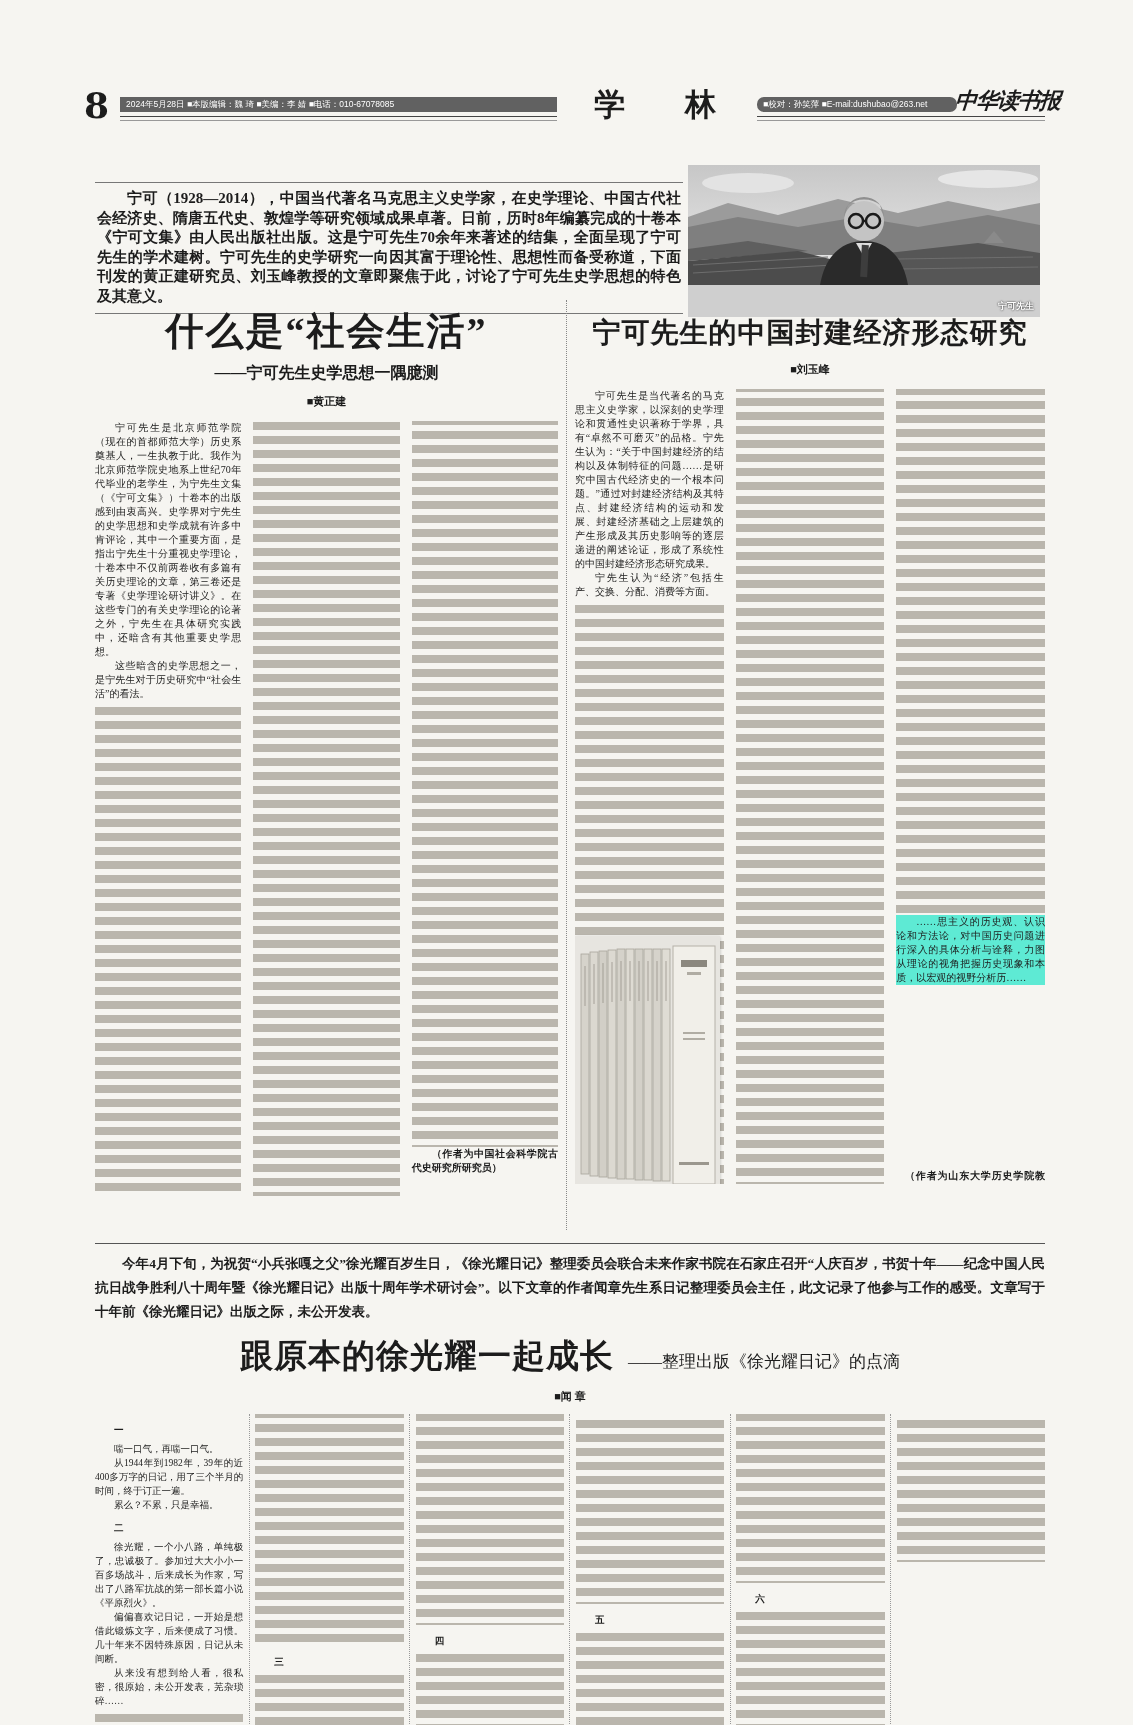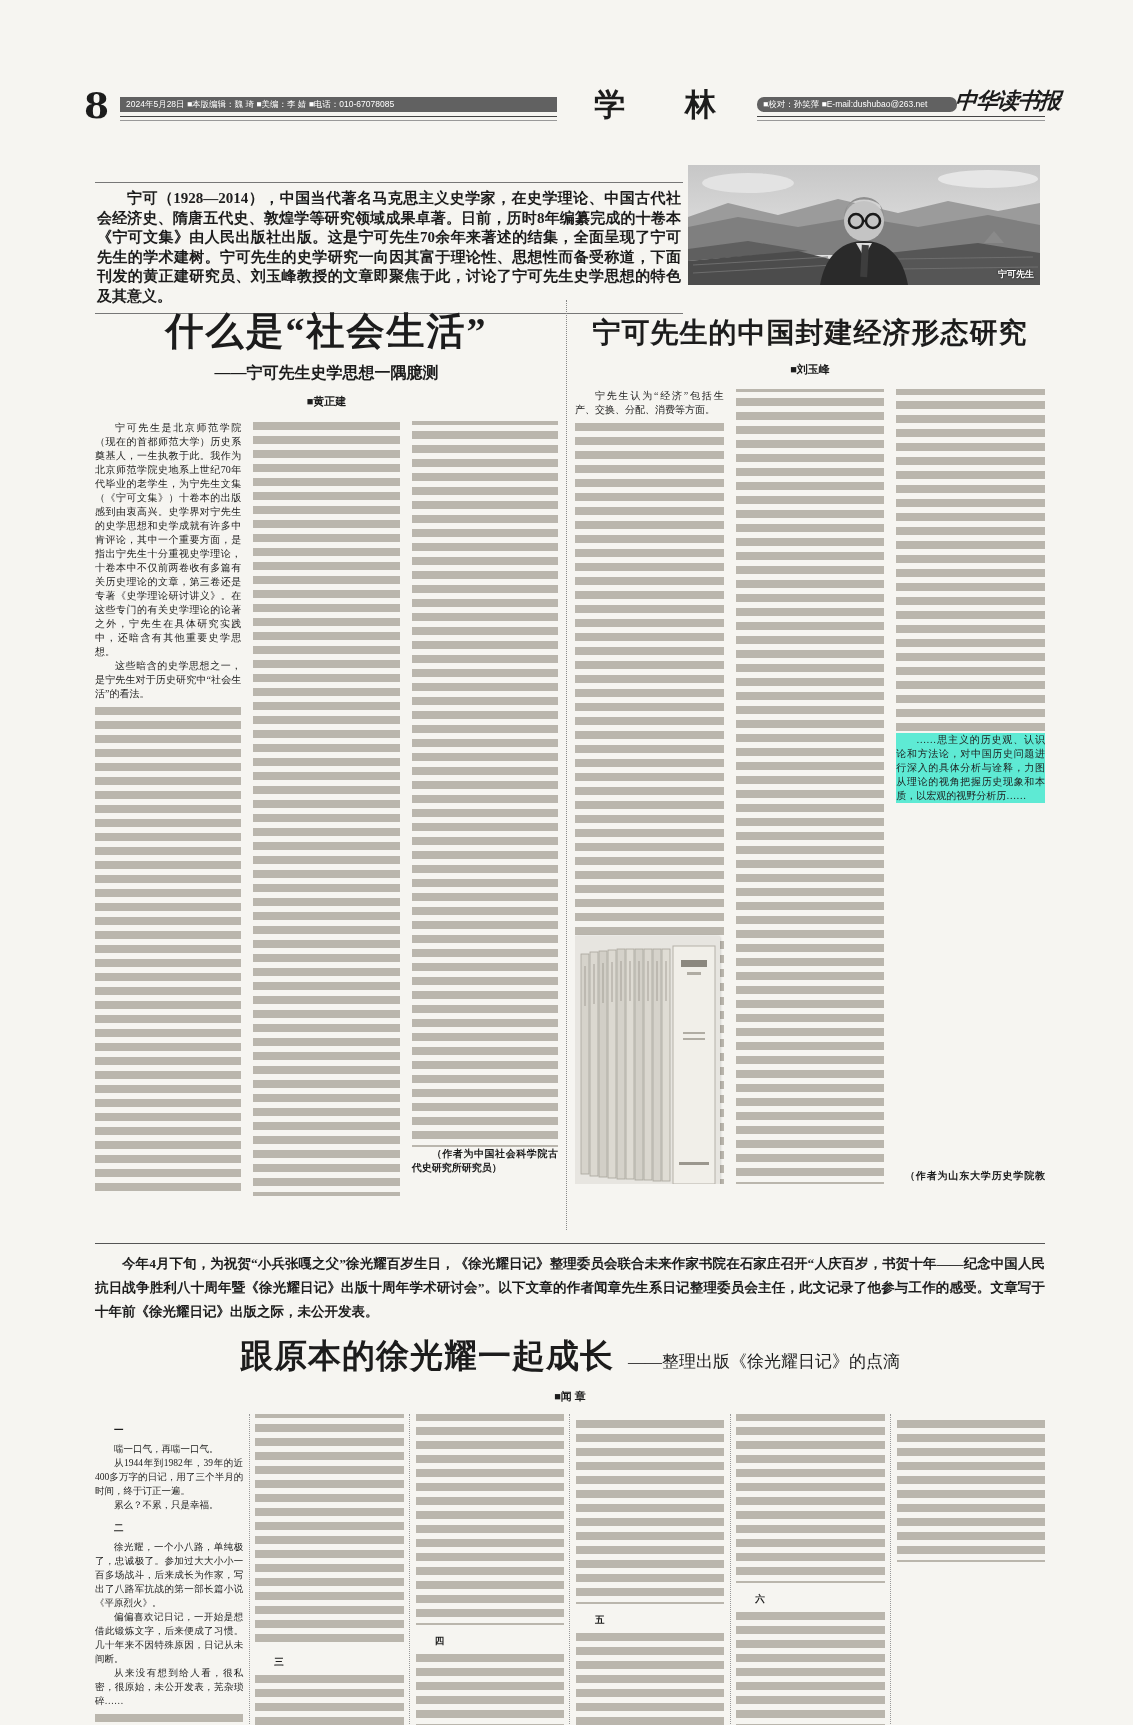--- a/index.html
+++ b/index.html
@@ -17,21 +17,21 @@
   .hbar2 { left:757px; width:200px;border-radius:7px; }
   .section-title { position:absolute; left:555px; top:84px; width:200px; text-align:center;
           font-size:31px; font-weight:bold; letter-spacing:26px; text-indent:26px; font-family:"Liberation Serif",serif; }
   .masthead { position:absolute; left:955px; top:86px; width:112px; font-size:22px; font-weight:bold;
           font-style:italic; letter-spacing:-1px; transform:skewX(-4deg); white-space:nowrap; }
   .hrule { position:absolute; height:1px; background:#444; }
   .hrule2 { position:absolute; height:1px; background:#999; }
   
   .intro-box { position:absolute; left:95px; top:182px; width:588px; border-top:1px solid #777; border-bottom:1px solid #777; padding:6px 2px 7px 2px; }
   .intro-box p { font-size:15px; line-height:19.5px; font-weight:600; text-align:justify; text-indent:2em; }
-  .photo { position:absolute; left:688px; top:165px; width:352px; height:120px; background:#cfcfcf;text-decoration:underline; }
+  .photo { position:absolute; left:688px; top:165px; width:352px; height:152px; background:#cfcfcf;text-decoration:underline; }
   .photo svg { display:block; }
   .photo-caption { position:absolute; right:6px; bottom:4px; color:#fff; font-size:9px; font-weight:bold;
           font-family:"Liberation Sans",sans-serif; text-shadow:0 0 2px #000; }
   
   .article { position:absolute; }
   .art-left  { left:95px;  top:298px; width:463px; height:925px; }
   .art-right { left:575px; top:298px; width:470px; height:925px; }
   .v-divider { position:absolute; left:566px; top:300px; height:930px; width:0; border-left:1px dotted #888; }
   .art-title { text-align:center; font-weight:bold; }
   .art-left .art-title  { font-size:38px; letter-spacing:2px; margin-top:8px; }
@@ -129,20 +129,21 @@
       <p>这些暗含的史学思想之一，是宁先生对于历史研究中“社会生活”的看法。</p>
       <div class="greek" style="height:1990px;"></div>
       <p class="author-note">（作者为中国社会科学院古代史研究所研究员）</p>
     </div>
   </div>
 
   <div class="article art-right">
     <div class="art-title">宁可先生的中国封建经济形态研究</div>
     <div class="art-byline">■刘玉峰</div>
     <div class="cols">
+      <p>宁可先生是当代著名的马克思主义史学家，以深刻的史学理论和贯通性史识著称于学界，具有“卓然不可磨灭”的品格。宁先生认为：“关于中国封建经济的结构以及体制特征的问题……是研究中国古代经济史的一个根本问题。”通过对封建经济结构及其特点、封建经济结构的运动和发展、封建经济基础之上层建筑的产生形成及其历史影响等的逐层递进的阐述论证，形成了系统性的中国封建经济形态研究成果。</p>
       <p>宁先生认为“经济”包括生产、交换、分配、消费等方面。</p>
       <div class="greek" style="height:1900px;"></div>
       <p class="closing">……思主义的历史观、认识论和方法论，对中国历史问题进行深入的具体分析与诠释，力图从理论的视角把握历史现象和本质，以宏观的视野分析历……</p>
 
       <div class="book-fig">
         <svg width="145" height="258" viewBox="0 0 145 258">
           <rect width="145" height="258" fill="#e7e5e0"></rect>
           <g>
             <rect x="6" y="18" width="8" height="220" fill="#d6d3cb" stroke="#a9a59c" stroke-width="0.8"></rect>
             <rect x="15" y="16" width="8" height="224" fill="#dbd8d0" stroke="#a9a59c" stroke-width="0.8"></rect>

